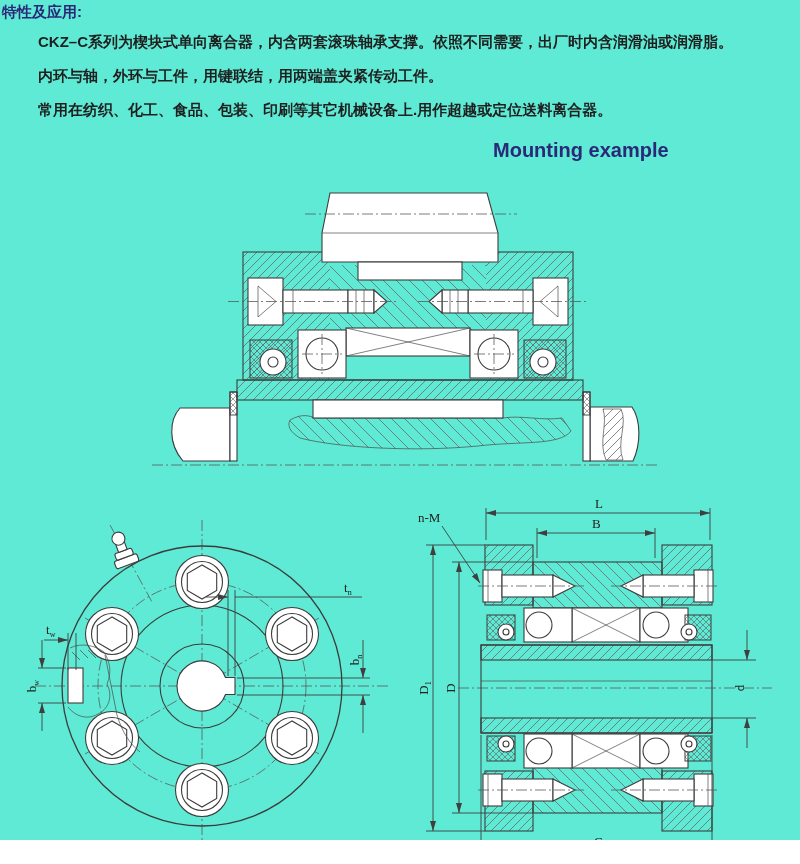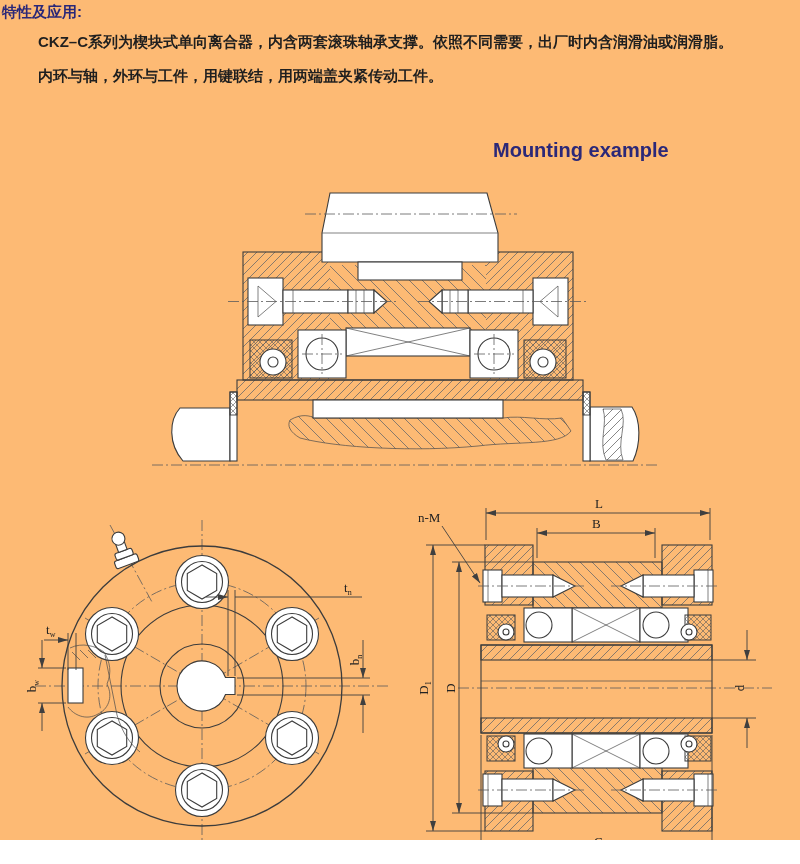--- a/index.html
+++ b/index.html
@@ -1,17 +1,17 @@
 <!DOCTYPE html>
 <html><head>
 <meta charset="utf-8">
 <style>
   html,body{margin:0;padding:0;}
   body{width:800px;height:864px;background:#ffffff;font-family:"Liberation Sans",sans-serif;}
-  .page{position:relative;width:800px;height:840px;background:#fdba74;overflow:hidden;}
+  .page{position:relative;width:800px;height:840px;background:#5eead4;overflow:hidden;}
   .feat-title{position:absolute;left:2px;top:3px;font-size:15px;font-weight:bold;color:#2b2878;white-space:nowrap;}
   .feat-lines{position:absolute;left:38px;top:25px;width:760px;}
   .feat-line{font-size:15px;line-height:34px;color:#1f1f1f;white-space:nowrap;margin:0;font-weight:bold;}
   .cap-zh{position:absolute;left:135px;top:140px;font-size:20px;font-weight:bold;color:#2b2878;white-space:nowrap;}
   .cap-en{position:absolute;left:462px;top:139px;font-size:20px;font-weight:bold;color:#2b2878;white-space:nowrap;margin-left:31px;}
   .dwg{position:absolute;}
   svg{display:block;}
   .ol{fill:none;stroke:#3c3c3c;stroke-width:1.1;}
   .thin{fill:none;stroke:#4a4a4a;stroke-width:0.7;}
   .wf{fill:#ffffff;stroke:#3c3c3c;stroke-width:1.1;}
@@ -22,20 +22,21 @@
 </style>
 </head>
 <body>
 
 <div class="page">
 
   <div class="feat-title">特性及应用:</div>
   <div class="feat-lines">
     <p class="feat-line">CKZ–C系列为楔块式单向离合器，内含两套滚珠轴承支撑。依照不同需要，出厂时内含润滑油或润滑脂。</p>
     <p class="feat-line">内环与轴，外环与工件，用键联结，用两端盖夹紧传动工件。</p>
+    <p class="feat-line">常用在纺织、化工、食品、包装、印刷等其它机械设备上.用作超越或定位送料离合器。</p>
   </div>
 
   <div class="cap-en">Mounting example</div>
 
   <svg class="dwg" style="left:140px;top:180px;" width="530" height="300" viewBox="0 0 530 300">
     <defs>
       <pattern id="h1a" width="9" height="9" patternUnits="userSpaceOnUse">
         <path d="M-1,10 L10,-1" stroke="#6a6a6a" stroke-width="0.8"></path>
       </pattern>
       <pattern id="h1b" width="13" height="13" patternUnits="userSpaceOnUse">

